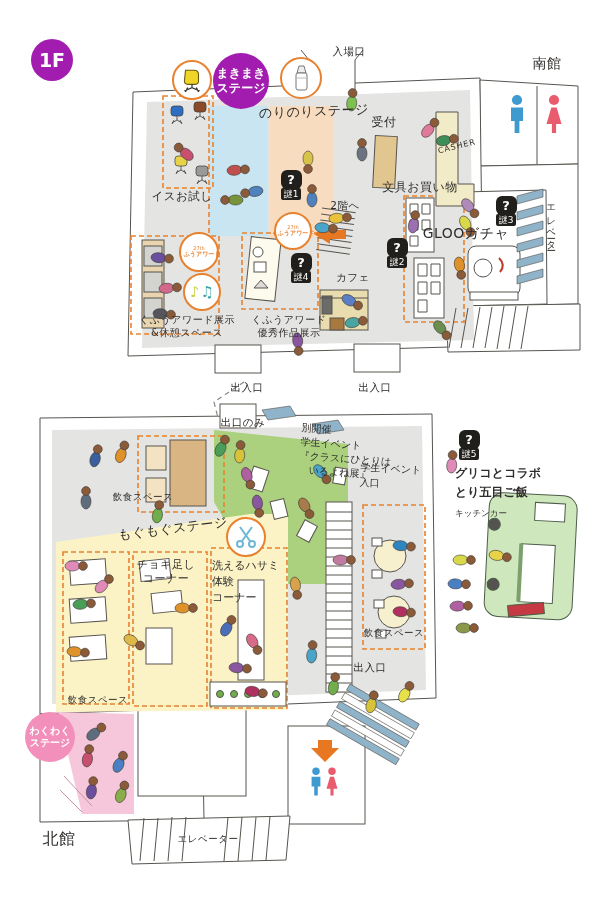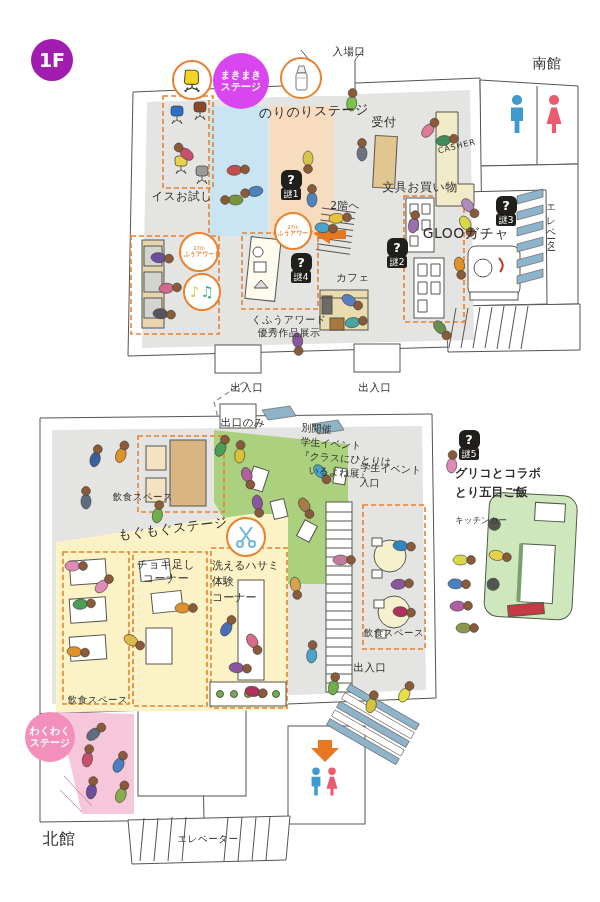--- a/index.html
+++ b/index.html
@@ -331,21 +331,21 @@
 
 <div class="badge" style="left:31px;top:39px;width:42px;height:42px;background:#a21caf;color:#fff;font-weight:bold;font-size:19px">
   <span>1F</span>
 </div>
 
 <div class="lbl" style="left:547px;top:63px;font-size:14px">南館</div>
 <div class="lbl" style="left:59px;top:839px;font-size:16px">北館</div>
 
 <div class="lbl" style="left:349px;top:52px;font-size:10.5px">入場口</div>
 
-<div class="badge stagebadge z2" style="left:213px;top:53px;width:56px;height:56px;background:#d946ef;font-size:10px">
+<div class="badge stagebadge z2" style="left:213px;top:53px;width:56px;height:56px;background:#a21caf;font-size:12px">
   <span>まきまき</span>
   <span>ステージ</span>
 </div>
 
 <div class="badge iconcirc z2" style="left:172px;top:60px;width:40px;height:40px">
   <svg width="26" height="26" viewBox="0 0 24 24">
     <path d="M6,3 h8 q4,0 4,4 v6 q0,3 -3,3 h-7 q-3,0 -3,-3 z" fill="#f0d428" stroke="#6b5a10" stroke-width="1"></path>
     <path d="M12,16 V19 M5,22 L12,19 L19,22 M8,19 L6,23 M16,19 L18,23" stroke="#3c3a36" stroke-width="1.2" fill="none"></path>
   </svg>
 </div>
@@ -377,20 +377,24 @@
 <div class="badge iconcirc z2" style="left:274px;top:212px;width:38px;height:38px">
   <span class="kufu-top">27th</span>
   <span class="kufu-main">くふうアワード</span>
 </div>
 
 <div class="badge iconcirc z2" style="left:183px;top:273px;width:38px;height:38px;flex-direction:row;gap:1px">
   <span style="color:#c9d23e;font-size:15px">♪</span>
   <span style="color:#35a39b;font-size:15px">♫</span>
 </div>
 
+<div class="lbl" style="left:187px;top:326px;font-size:10px">
+  <div>くふうアワード展示</div>
+  <div>&amp;休憩スペース</div>
+</div>
 <div class="lbl" style="left:289px;top:326px;font-size:10px">
   <div>くふうアワード</div>
   <div>優秀作品展示</div>
 </div>
 
 <div class="lbl" style="left:247px;top:388px;font-size:10.5px">出入口</div>
 <div class="lbl" style="left:375px;top:388px;font-size:10.5px">出入口</div>
 
 <div class="riddle" style="left:278px;top:170px">
   <span class="q">?</span>
@@ -423,21 +427,21 @@
 </div>
 
 <div class="tl" style="position:absolute;left:360px;top:462px;font-size:10px;line-height:1.45;transform:rotate(3deg)">
   <div class="note-line">学生イベント</div>
   <div class="note-line">入口</div>
 </div>
 
 <div class="tl" style="position:absolute;left:455px;top:464px;font-size:12px;line-height:1.55;font-weight:bold">
   <div class="note-line">グリコとコラボ</div>
   <div class="note-line">とり五目ご飯</div>
-  <div class="note-line" style="font-size:8.5px;font-weight:normal;margin-top:13px">キッチンカー</div>
+  <div class="note-line" style="font-size:8.5px;font-weight:normal;margin-top:6px">キッチンカー</div>
 </div>
 
 <div class="lbl" style="left:143px;top:497px;font-size:9.5px">飲食スペース</div>
 <div class="lbl" style="left:173px;top:529px;font-size:13px;transform:translate(-50%,-50%) rotate(-7deg)">もぐもぐステージ</div>
 
 <div class="lbl" style="left:166px;top:572px;font-size:11px">
   <div>チョキ足し</div>
   <div>コーナー</div>
 </div>
 

